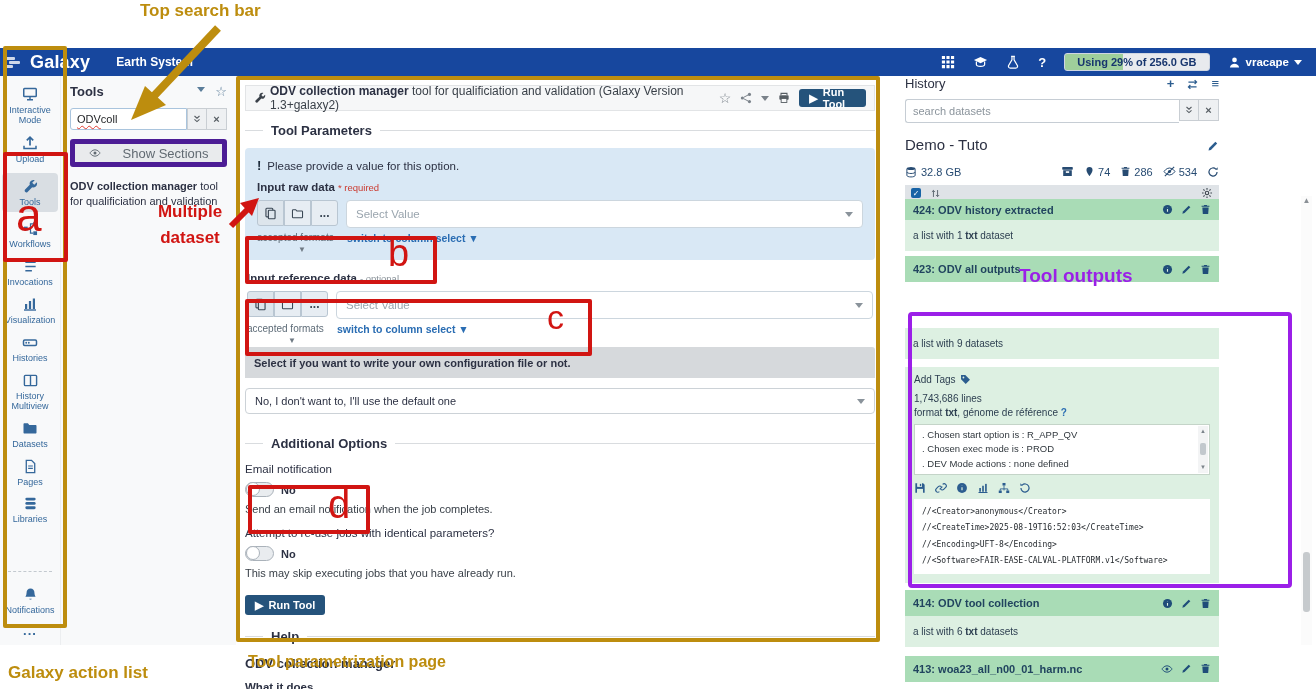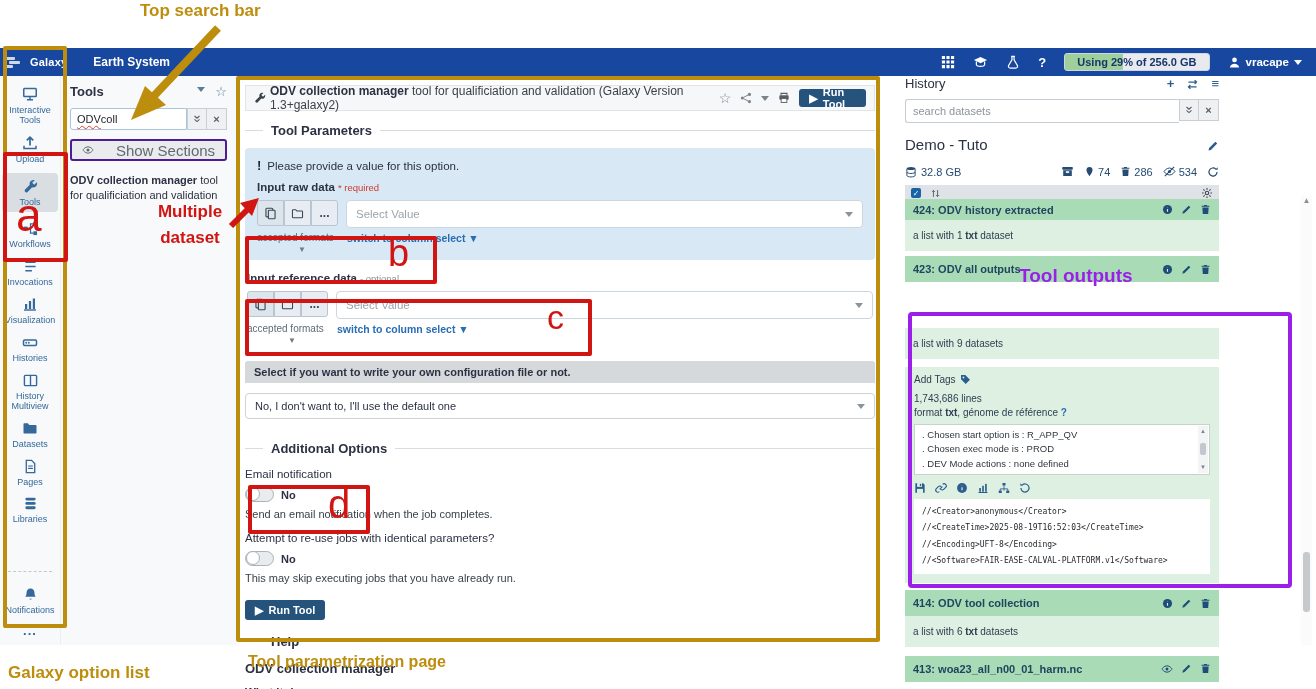--- a/index.html
+++ b/index.html
@@ -3,21 +3,21 @@
 <meta charset="utf-8">
 <style>
   html,body{margin:0;padding:0;background:#fff}
   .stage{position:relative;width:1316px;height:689px;background:#fff;overflow:hidden;
          font-family:"Liberation Sans",sans-serif;color:#2c3143;font-size:12px}
   .flex{display:flex;align-items:center}
   .ic{display:inline-flex;flex:none;vertical-align:middle}
   
   .masthead{position:absolute;left:0;top:48px;width:1316px;height:28px;background:#17479e;
             display:flex;align-items:center;color:#fff}
-  .brand{font-weight:bold;font-size:11px;margin-left:6px;letter-spacing:.2px}
+  .brand{font-weight:bold;font-size:18px;margin-left:6px;letter-spacing:.2px}
   .logobars{display:inline-block;width:14px;height:12px;margin:0 4px 0 6px;position:relative}
   .logobars i{position:absolute;background:#cfd8ea;height:3px;border-radius:1px}
   .subtitle{font-weight:bold;font-size:12px;margin-left:26px}
   .mh-right{margin-left:auto;display:flex;align-items:center;gap:18px;margin-right:14px;color:#fff}
   .usage{background:linear-gradient(to right,#9fcf9b 0 40%,#e8eaee 40%);color:#17356e;font-size:11px;
          padding:2px 12px;border-radius:3px;border:1px solid #cfd6e2;font-weight:bold}
   .usermenu{display:flex;align-items:center;gap:5px;font-size:11.5px;font-weight:bold}
   .caret{display:inline-block;width:0;height:0;border-left:4px solid transparent;border-right:4px solid transparent;border-top:5px solid currentColor}
   
   .sidebar{position:absolute;left:0;top:76px;width:60px;height:569px;background:#f8f9fa;
@@ -30,22 +30,22 @@
   .toolspanel{position:absolute;left:60px;top:76px;width:176px;height:569px;background:#f8f9fa;
               border-left:1px solid #eceef0;padding:8px 9px;box-sizing:border-box}
   .tp-head{display:flex;align-items:center;font-size:13px;font-weight:bold;color:#2c3143}
   .tp-head .sp{margin-left:auto;display:flex;gap:10px;color:#5a7d9a;font-weight:normal}
   .searchrow{display:flex;margin-top:9px}
   .fakeinput{flex:1;background:#fff;border:1px solid #a9c4dd;border-radius:3px 0 0 3px;height:20px;
              display:flex;align-items:center;padding:0 6px;font-size:11px;color:#1c1e21}
   .misspell{text-decoration:underline wavy #e03c31 1px;text-underline-offset:2px}
   .sqbtn{width:20px;height:22px;background:#eef0f2;border:1px solid #c9ced3;display:flex;align-items:center;
          justify-content:center;color:#565d63;font-size:10px;box-sizing:border-box;cursor:pointer}
-  .showsections{margin-top:9px;height:18px;background:#e9ebed;border:2px solid #4c1d95;border-radius:3px;
-                display:flex;align-items:center;justify-content:center;gap:22px;font-size:15px;color:#616a72;cursor:pointer}
+  .showsections{margin-top:9px;height:18px;background:#e9ebed;border:5px solid #4c1d95;border-radius:3px;
+                display:flex;align-items:center;justify-content:center;gap:22px;font-size:13px;color:#616a72;cursor:pointer}
   .tp-result{margin-top:12px;font-size:11px;line-height:1.35;color:#2c3143}
   
   .toolpage{position:absolute;left:245px;top:85px;width:630px}
   .th-bar{height:24px;background:#f6f7f8;border:1px solid #e2e4e6;display:flex;align-items:center;
           padding:0 8px;font-size:12px;gap:4px}
   .th-icons{margin-left:auto;display:flex;align-items:center;gap:9px;color:#7a828a}
   .runbtn{background:#25537b;color:#fff;border-radius:3px;font-size:11px;font-weight:bold;
           height:18px;display:flex;align-items:center;gap:5px;padding:0 10px;cursor:pointer}
   .secline{display:flex;align-items:center;margin-top:12px;gap:8px}
   .secline .l1{width:18px;border-top:1px solid #d9dcdf}
@@ -62,21 +62,21 @@
           justify-content:center;color:#3a4754;box-sizing:border-box;cursor:pointer}
   .grpbtn.first{border-radius:3px 0 0 3px;background:#dde5ec}
   .bigselect{flex:1;height:26px;background:#fff;border:1px solid #ccd6de;border-radius:4px;margin-left:8px;
              display:flex;align-items:center;padding:0 9px;font-size:11.5px;color:#9aa5ae;cursor:pointer}
   .bigselect .cd{margin-left:auto;color:#8a939b}
   .underrow{display:flex;margin-top:4px;font-size:10px}
   .accfmt{width:90px;text-align:left;color:#5d6b77}
   .accfmt .c2{display:block;text-align:center;color:#6f7a84;margin-top:2px;font-size:8px}
   .switchlink{color:#2a6db3;font-weight:bold;font-size:10.5px;cursor:pointer}
   .whitesec{margin-top:12px;padding:0 2px}
-  .confighead{margin-top:16px;height:22px;background:#d6d9dc;border-radius:3px 3px 0 0;display:flex;
+  .confighead{margin-top:2px;height:31px;background:#d6d9dc;border-radius:3px 3px 0 0;display:flex;
               align-items:center;padding:0 9px;font-size:11px;font-weight:bold;color:#2c3143}
   .configsel{margin-top:10px;height:24px;background:#fff;border:1px solid #ccd2d7;border-radius:4px;
              display:flex;align-items:center;padding:0 9px;font-size:11px;color:#2c3143;cursor:pointer}
   .optlabel{font-size:11.5px;font-weight:normal;margin-top:12px}
   .togglerow{display:flex;align-items:center;gap:7px;margin-top:7px}
   .toggle{width:27px;height:13px;border:1px solid #aab2ba;border-radius:8px;background:#e9ecef;position:relative;cursor:pointer}
   .toggle i{position:absolute;left:0;top:-1px;width:14px;height:14px;border-radius:50%;background:#fff;
             border:1px solid #aab2ba;box-sizing:border-box}
   .tglno{font-size:11px;font-weight:bold}
   .optdesc{font-size:11px;color:#3a4149;margin-top:6px}
@@ -314,21 +314,21 @@
       <span class="caret"></span>
     </span>
   </span>
 </header>
 
 <nav class="sidebar">
   <div class="sbitem">
     <svg class="ic" width="16" height="16">
           <use href="#s-desktop"></use>
         </svg>
-    <span class="lbl">Interactive Tools</span>
+    <span class="lbl">Interactive Mode</span>
   </div>
   <div class="sbitem">
     <svg class="ic" width="16" height="16">
           <use href="#s-upload"></use>
         </svg>
     <span class="lbl">Upload</span>
   </div>
   <div class="sbitem active">
     <svg class="ic" width="15" height="15">
           <use href="#s-wrench"></use>
@@ -766,21 +766,21 @@
 <div class="annletter" style="left:388px;top:232px;font-size:38px">b</div>
 <div class="annletter" style="left:547px;top:298px;font-size:34px">c</div>
 <div class="annletter" style="left:328px;top:482px;font-size:40px">d</div>
 
 <div class="anntext" style="left:140px;top:1px;font-size:17px;color:#bd8d0e">Top search bar</div>
 <div class="anntext" style="left:128px;top:199px;width:124px;font-size:17px;color:#d11512;text-align:center;line-height:1.5">
   <div>Multiple</div>
       <div>dataset</div>
 </div>
 <div class="anntext" style="left:1019px;top:265px;font-size:19px;color:#9b1fe8">Tool outputs</div>
-<div class="anntext" style="left:8px;top:663px;font-size:17px;color:#bd8d0e">Galaxy option list</div>
+<div class="anntext" style="left:8px;top:663px;font-size:17px;color:#bd8d0e">Galaxy action list</div>
 <div class="anntext" style="left:248px;top:653px;font-size:16px;color:#bd8d0e">Tool parametrization page</div>
 
 <svg class="arrowlayer">
   <g>
     <line x1="218" y1="28" x2="152" y2="98" stroke="#bd8d0e" stroke-width="8"></line>
     <polygon points="131,120 145,86 166,105" fill="#bd8d0e"></polygon>
   </g>
   <g>
     <line x1="231" y1="226" x2="248" y2="209" stroke="#d11512" stroke-width="6"></line>
     <polygon points="259,198 240,203 252,216" fill="#d11512"></polygon>

